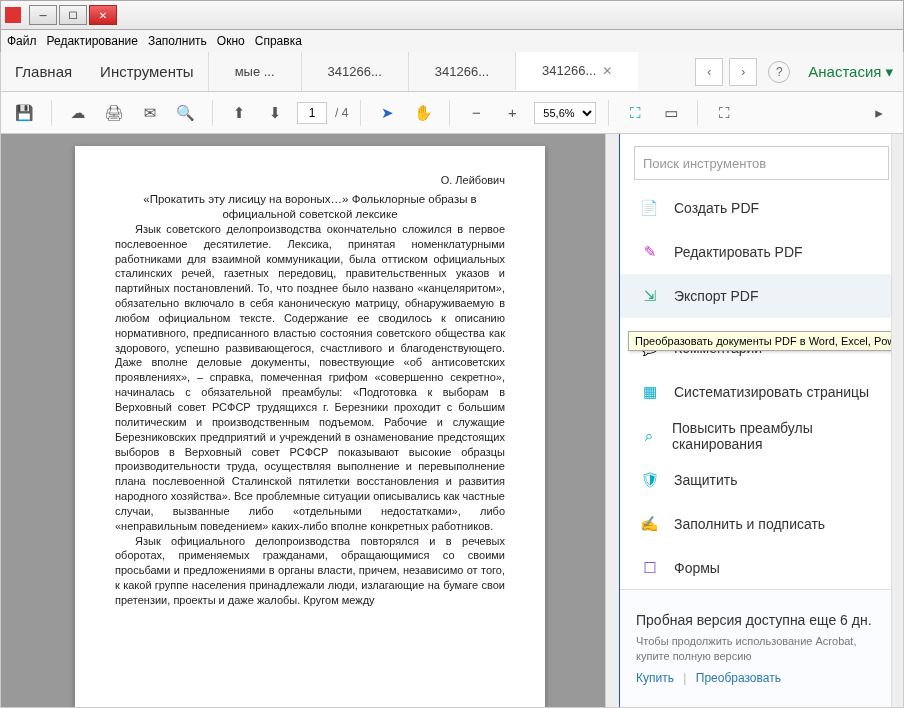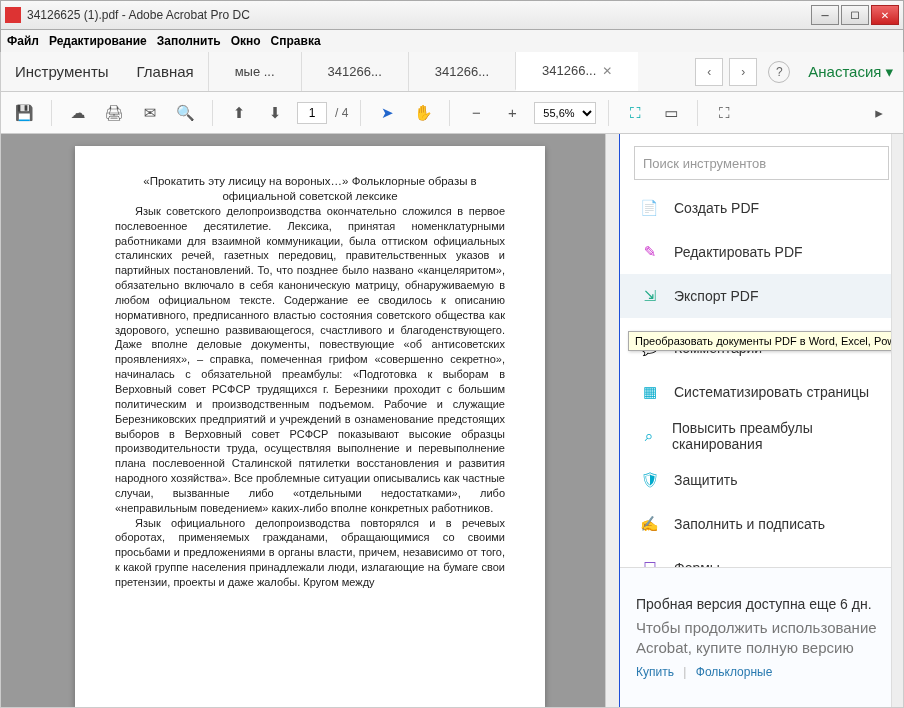--- a/index.html
+++ b/index.html
@@ -4,21 +4,21 @@
 <style>
 * { margin: 0; padding: 0; box-sizing: border-box; font-family: "Segoe UI", Tahoma, sans-serif; }
 body { width: 904px; height: 708px; overflow: hidden; background: #fff; font-size: 12px; }
 
 .titlebar { height: 30px; background: linear-gradient(#f8f8f8,#e8e8e8); border: 1px solid #aaa; display: flex; align-items: center; padding: 0 4px; }
 .titlebar .icon { width: 16px; height: 16px; background: #d33; margin-right: 6px; }
 .titlebar .title { flex: 1; color: #333; font-size: 12px; }
 .win-btn { width: 28px; height: 20px; border: 1px solid #888; background: linear-gradient(#f5f5f5,#ddd); margin-left: 2px; display: flex; align-items: center; justify-content: center; font-size: 10px; cursor: pointer; }
 .win-close { background: linear-gradient(#e66,#c22); color: #fff; border-color: #a22; }
 
-.menubar { height: 22px; background: #f5f5f5; border-left:1px solid #aaa; border-right:1px solid #aaa; display: flex; align-items: center; padding: 0 6px; gap: 10px; font-size: 12px; font-weight: bold; }
+.menubar { height: 22px; background: #f5f5f5; border-left:1px solid #aaa; border-right:1px solid #aaa; display: flex; align-items: center; padding: 0 6px; gap: 10px; font-size: 12px; }
 .menubar span { cursor: pointer; }
 
 .tabbar { height: 40px; background: #f7f7f7; border:1px solid #ccc; border-top: none; display: flex; align-items: center; }
 .tabbar .maintab { padding: 0 14px; font-size: 15px; color: #333; height: 100%; display: flex; align-items: center; cursor: pointer; }
 .doc-tab { height: 100%; padding: 0 26px; display: flex; align-items: center; gap: 6px; font-size: 13px; color: #444; border-left: 1px solid #ddd; cursor: pointer; }
 .doc-tab.active { background: #fff; border-bottom: 2px solid #fff; }
 .doc-tab .x { color: #888; font-size: 12px; cursor: pointer; }
 .navbtn { width: 28px; height: 28px; border: 1px solid #ccc; background: #fff; margin: 0 3px; display:flex;align-items:center;justify-content:center;cursor:pointer;color:#666;}
 .spacer { flex: 1; }
 .help-ico { width:22px;height:22px;border:1px solid #bbb;border-radius:50%;display:flex;align-items:center;justify-content:center;color:#666;margin:0 8px;cursor:pointer;}
@@ -39,49 +39,48 @@
 .page .doc-title { text-align:center; font-size:11.5px; line-height:1.3;}
 .page .body { text-align:justify; line-height:1.35; text-indent:20px;}
 
 .rightpanel { width:284px; background:#fff; border-left:1px solid #1d4ed8; display:flex; flex-direction:column; position:relative;}
 .search-box { margin:12px 14px 6px; height:34px; border:1px solid #ccc; display:flex; align-items:center; padding:0 8px; color:#999; font-size:13px; cursor:text;}
 .tool-list { flex:1; overflow:hidden; position:relative;}
 .tool-item { height:44px; display:flex; align-items:center; padding:0 20px; gap:14px; font-size:14px; color:#333; cursor:pointer;}
 .tool-item.sel { background:#eef3f7;}
 .tool-ico { width:20px;height:20px;display:flex;align-items:center;justify-content:center;font-size:15px;}
 .tooltip { position:absolute; background:#ffffe1; border:1px solid #aaa; padding:3px 6px; font-size:11px; white-space:nowrap; box-shadow:1px 1px 3px rgba(0,0,0,0.2);}
-.trial { border-top:1px solid #ddd; padding:28px 16px; background:#fafcff;}
+.trial { border-top:1px solid #ddd; padding:22px 16px; background:#fafcff;}
 .trial h4 { font-size:14px; font-weight:normal; color:#333; margin-bottom:6px;}
-.trial p { font-size:15px; color:#777; line-height:1.3; margin-bottom:8px;}
+.trial p { font-size:11px; color:#777; line-height:1.3; margin-bottom:8px;}
 .trial a { color:#2a7ab0; font-size:12px; text-decoration:none; cursor:pointer;}
 .trial .divider { color:#bbb; margin:0 6px;}
 .rp-scroll { width:12px; background:#eee; border-left:1px solid #ddd;position:absolute;right:0;top:0;bottom:0;}
 </style>
 </head>
 <body>
 
 <div class="titlebar">
   <div class="icon"></div>
-  <div class="title">34126625 (1).pdf - Adobe Acrobat Pro DC</div>
   <div class="win-btn">─</div>
   <div class="win-btn">☐</div>
   <div class="win-btn win-close">✕</div>
 </div>
 
 <div class="menubar">
   <span>Файл</span>
   <span>Редактирование</span>
   <span>Заполнить</span>
   <span>Окно</span>
   <span>Справка</span>
 </div>
 
 <div class="tabbar">
+  <div class="maintab">Главная</div>
   <div class="maintab">Инструменты</div>
-  <div class="maintab">Главная</div>
   <div class="doc-tab">
       <span>мые ...</span>
     </div>
   <div class="doc-tab">
       <span>341266...</span>
     </div>
   <div class="doc-tab">
       <span>341266...</span>
     </div>
   <div class="doc-tab active">
@@ -122,20 +121,21 @@
   <div class="tbtn">▭</div>
   <div class="sep"></div>
   <div class="tbtn">⛶</div>
   <div class="spacer"></div>
   <div class="tbtn">▸</div>
 </div>
 
 <div class="content">
   <div class="doc-area">
     <div class="page">
+      <div class="author">О. Лейбович</div>
       <div class="doc-title">«Прокатить эту лисицу на вороных…» Фольклорные образы в официальной советской лексике</div>
       <div class="body">Язык советского делопроизводства окончательно сложился в первое послевоенное десятилетие. Лексика, принятая номенклатурными работниками для взаимной коммуникации, была оттиском официальных сталинских речей, газетных передовиц, правительственных указов и партийных постановлений. То, что позднее было названо «канцеляритом», обязательно включало в себя каноническую матрицу, обнаруживаемую в любом официальном тексте. Содержание ее сводилось к описанию нормативного, предписанного властью состояния советского общества как здорового, успешно развивающегося, счастливого и благоденствующего. Даже вполне деловые документы, повествующие «об антисоветских проявлениях», – справка, помеченная грифом «совершенно секретно», начиналась с обязательной преамбулы: «Подготовка к выборам в Верховный совет РСФСР трудящихся г. Березники проходит с большим политическим и производственным подъемом. Рабочие и служащие Березниковских предприятий и учреждений в ознаменование предстоящих выборов в Верховный совет РСФСР показывают высокие образцы производительности труда, осуществляя выполнение и перевыполнение плана послевоенной Сталинской пятилетки восстановления и развития народного хозяйства». Все проблемные ситуации описывались как частные случаи, вызванные либо «отдельными недостатками», либо «неправильным поведением» каких-либо вполне конкретных работников.</div>
       <div class="body">Язык официального делопроизводства повторялся и в речевых оборотах, применяемых гражданами, обращающимися со своими просьбами и предложениями в органы власти, причем, независимо от того, к какой группе населения принадлежали люди, излагающие на бумаге свои претензии, проекты и даже жалобы. Кругом между</div>
     </div>
     <div class="doc-scroll"></div>
   </div>
 
   <div class="rightpanel">
     <div class="search-box">Поиск инструментов</div>
     <div class="tool-list">
@@ -175,17 +175,17 @@
       <div class="tool-item">
           <span class="tool-ico" style="color:#85c">☐</span>
           <span>Формы</span>
         </div>
     </div>
     <div class="trial">
       <h4>Пробная версия доступна еще 6 дн.</h4>
       <p>Чтобы продолжить использование Acrobat, купите полную версию</p>
       <a>Купить</a>
       <span class="divider">|</span>
-      <a>Фольклорные</a>
+      <a>Преобразовать</a>
     </div>
     <div class="rp-scroll"></div>
   </div>
 </div>
 
 </body></html>

